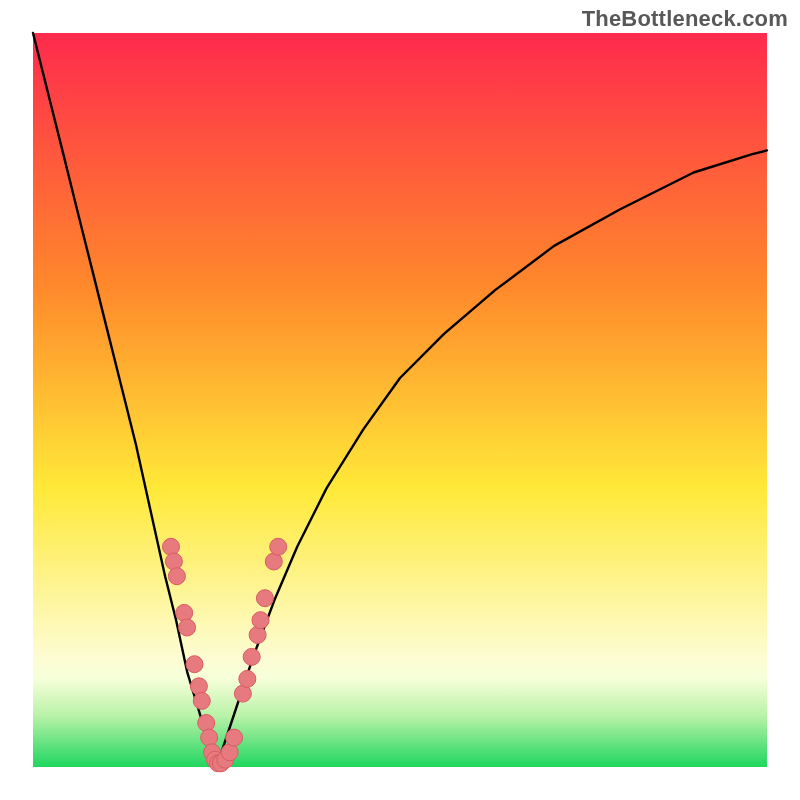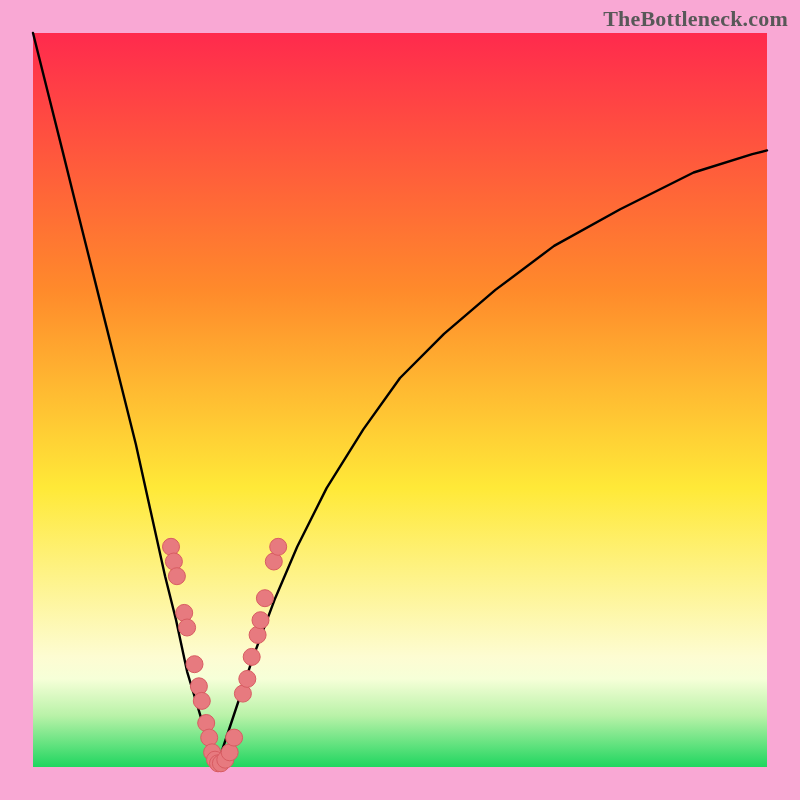--- a/index.html
+++ b/index.html
@@ -8,22 +8,21 @@
     width: 800px;
     height: 800px;
     background: #000;
     overflow: hidden;
     font-family: Arial, Helvetica, sans-serif;
   }
   .outer {
     position: relative;
     width: 800px;
     height: 800px;
-    background: #f9a8d4;
-    font-family: Liberation Serif, serif;
+    background: #ffffff;
   }
   .watermark {
     position: absolute;
     top: 6px;
     right: 12px;
     font-size: 22px;
     color: #585858;
     font-weight: 600;
     letter-spacing: 0.2px;
     z-index: 10;

